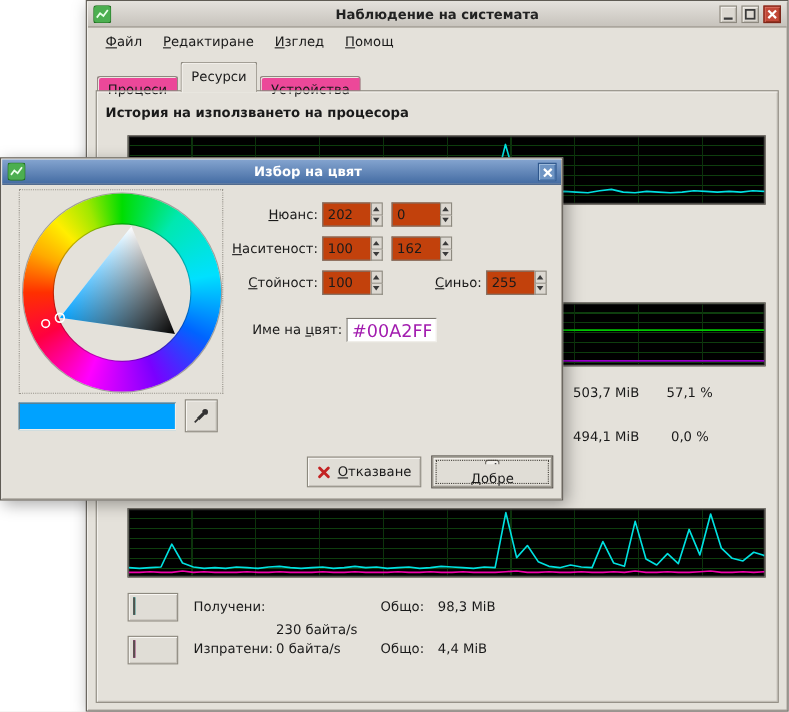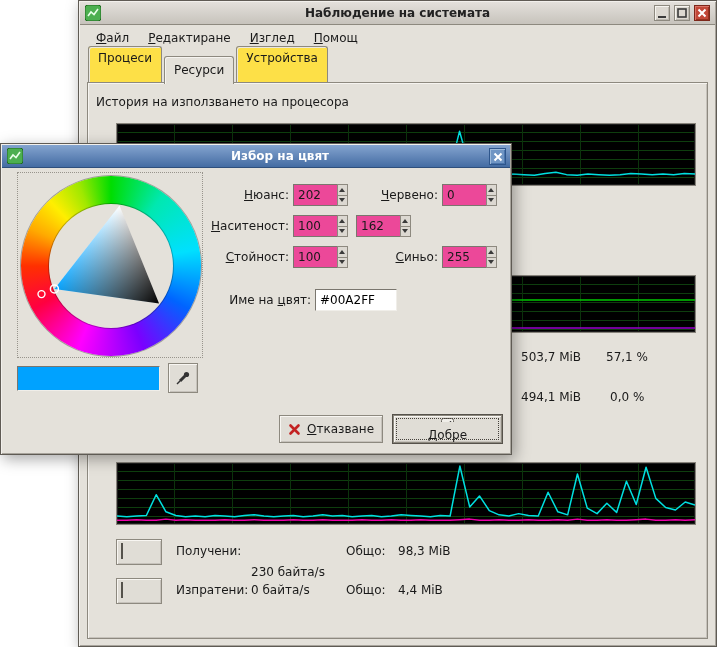--- a/index.html
+++ b/index.html
@@ -59,37 +59,37 @@
   .menubar {
     position:absolute; left:1px; top:24px; right:1px; height:26px;
     display:flex; align-items:center; padding-left:7px; gap:1px;
   }
   .menu-item { padding:4px 9px; }
   .tabbar {
     position:absolute; left:9px; top:54px; height:28px;
     display:flex; align-items:flex-end;
   }
   .tab {
-    height:37px; line-height:22px; padding:0 9px;
-    background:#fde047; border:1px solid #8d897f; border-bottom:none;
+    height:14px; line-height:22px; padding:0 9px;
+    background:#ec4899; border:1px solid #8d897f; border-bottom:none;
     border-radius:3px 3px 0 0; margin-right:2px;
     box-shadow: inset 1px 1px 0 #e9e6e0;
   }
   .tab.active {
     height:28px; line-height:26px; background:#e4e1da;
     position:relative; z-index:3; margin-bottom:-1px;
     box-shadow: inset 1px 1px 0 #f6f4f0;
   }
   .notebook {
     position:absolute; left:8px; top:81px; width:621px; height:557px;
     border:1px solid #8d897f;
     box-shadow: inset 1px 1px 0 #f6f4f0, inset -1px -1px 0 #c6c2bb;
     z-index:1;
   }
-  .section-heading { position:absolute; font-weight:normal; z-index:2; }
+  .section-heading { position:absolute; font-weight:bold; z-index:2; }
 
   .graph {
     position:absolute; z-index:2;
     background-color:#000;
     background-image:
       repeating-linear-gradient(to right, transparent 0 57px, #0c330c 57px 58px),
       repeating-linear-gradient(to bottom, transparent 0 8px, #0e3e0e 8px 9px);
     border:1px solid #87837b;
     box-shadow: inset 0 0 0 1px #1d1d1d;
   }
@@ -146,36 +146,36 @@
     display:flex; align-items:center; justify-content:center; cursor:default;
   }
 
   .field-row {
     position:absolute; height:22px; display:flex; align-items:flex-start;
   }
   .field-label { flex:1; text-align:right; padding-right:4px; line-height:22px; }
   .spin { display:flex; width:55px; height:22px; }
   .spin-value {
     width:56px; height:22px; line-height:20px; padding-left:4px;
-    background:#ec4899; border:1px solid #7a766e; border-right:none;
+    background:#c2410c; border:1px solid #7a766e; border-right:none;
   }
   .spin-arrows { display:flex; flex-direction:column; width:15px; height:22px; }
   .spin-arrow {
     flex:1; display:flex; align-items:center; justify-content:center;
     background:#dcd8d1; border:1px solid #8d897f; cursor:default;
   }
   .spin-arrow + .spin-arrow { border-top:none; }
   .tri-up { width:0; height:0; border-left:3px solid transparent; border-right:3px solid transparent; border-bottom:4px solid #3a3a3a; }
   .tri-down { width:0; height:0; border-left:3px solid transparent; border-right:3px solid transparent; border-top:4px solid #3a3a3a; }
 
   .entry {
     height:22px; line-height:20px; padding:0 4px; width:82px;
     background:#fff; border:1px solid #7a766e;
     border-right-color:#f0eee9; border-bottom-color:#f0eee9;
-    font-family:"DejaVu Sans","Liberation Sans",sans-serif; font-size:12px; color:#000000;
+    font-family:"DejaVu Sans","Liberation Sans",sans-serif; font-size:16px; color:#a21caf;
   }
 
   .gbtn {
     position:absolute; height:28px;
     display:flex; align-items:center; justify-content:center; gap:6px;
     background:#e0ddd6; border:1px solid #8d897f;
     box-shadow: inset 1px 1px 0 #f8f6f2, inset -1px -1px 0 #c6c2bb;
     font-family:inherit; font-size:12px; color:#1a1a1a; cursor:default;
   }
   .gbtn.default {
@@ -359,21 +359,20 @@
             <i class="tri-up"></i>
           </span>
         <span class="spin-arrow">
             <i class="tri-down"></i>
           </span>
       </span>
     </span>
   </div>
 
   <div class="field-row" style="left:355px; top:40px; width:141px;">
-    <span class="field-label"><span class="mn">Ч</span>ервено:</span>
     <span class="spin">
       <span class="spin-value">0</span>
       <span class="spin-arrows">
         <span class="spin-arrow">
             <i class="tri-up"></i>
           </span>
         <span class="spin-arrow">
             <i class="tri-down"></i>
           </span>
       </span>

